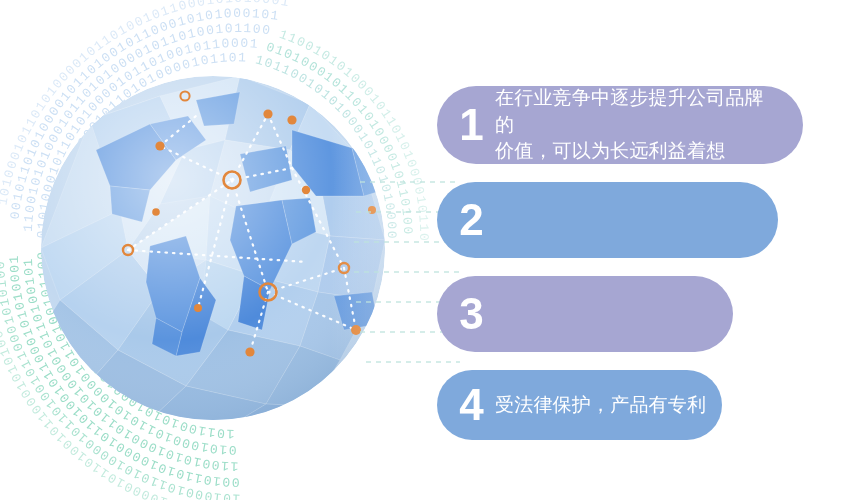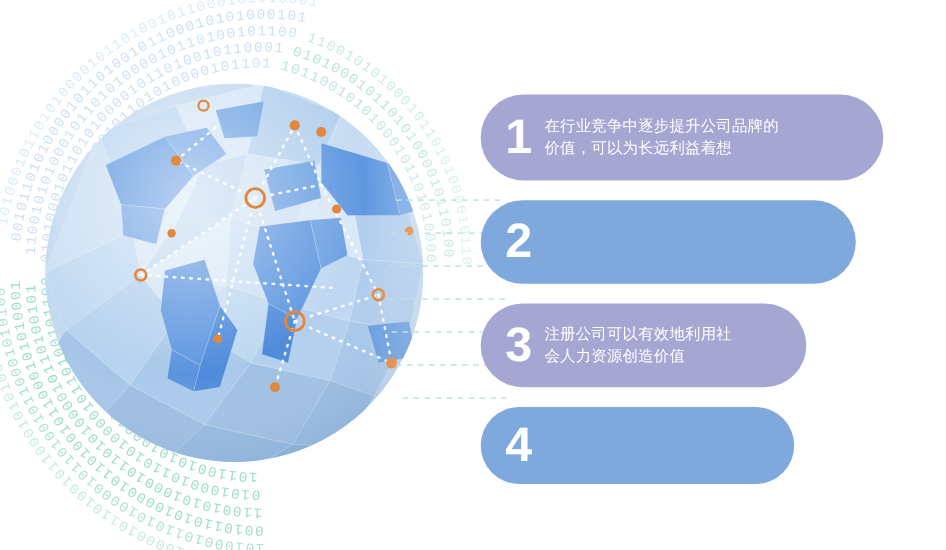--- a/index.html
+++ b/index.html
@@ -28,21 +28,21 @@
     color:#ffffff;
     line-height:1;
     flex:0 0 auto;
     width:36px;
     text-align:center;
     letter-spacing:-1px;
     font-family:"Liberation Sans","DejaVu Sans",sans-serif;
   }
   .pill-text{
     color:#ffffff;
-    font-size:14px;
+    font-size:19px;
     line-height:1.42;
     margin-left:6px;
     white-space:pre-line;
     font-family:"Liberation Sans","DejaVu Sans",sans-serif;
     letter-spacing:.2px;
   }
   .pill-1{top:0;left:0;width:366px;height:78px;background:#a6a6d2;}
   .pill-2{top:96px;left:0;width:341px;height:76px;background:#7fa9dc;}
   .pill-3{top:190px;left:0;width:296px;height:76px;background:#a6a6d2;}
   .pill-4{top:284px;left:0;width:285px;height:70px;background:#7fa9dc;}
@@ -230,22 +230,21 @@
       <span class="pill-text">在行业竞争中逐步提升公司品牌的
 价值，可以为长远利益着想</span>
     </div>
 
     <div class="pill pill-2" style="background: rgb(127, 169, 220);">
       <span class="pill-num">2</span>
     </div>
 
     <div class="pill pill-3" style="background: rgb(166, 166, 210);">
       <span class="pill-num">3</span>
-      <span class="pill-text">注册公司可以有效地利用社
-会人力资源创造价值</span>
     </div>
 
     <div class="pill pill-4" style="background: rgb(127, 169, 220);">
       <span class="pill-num">4</span>
+      <span class="pill-text">受法律保护，产品有专利</span>
     </div>
 
   </div>
 </div>
 
 </body></html>

